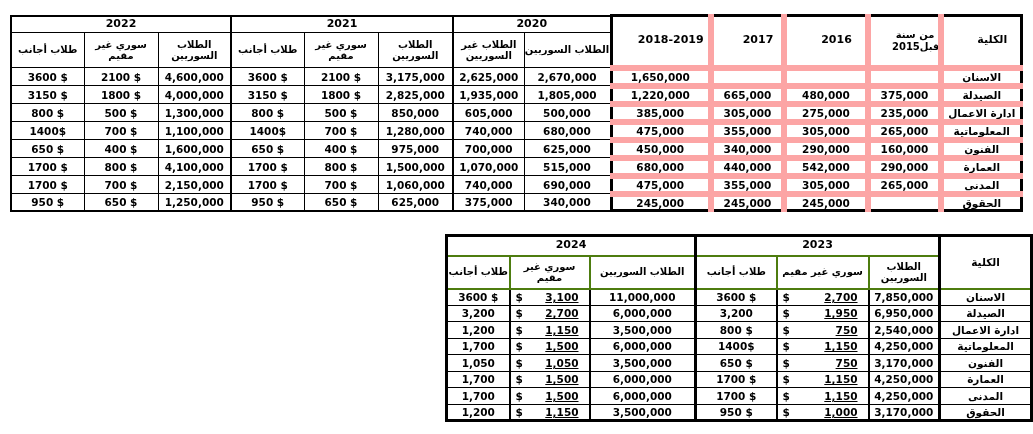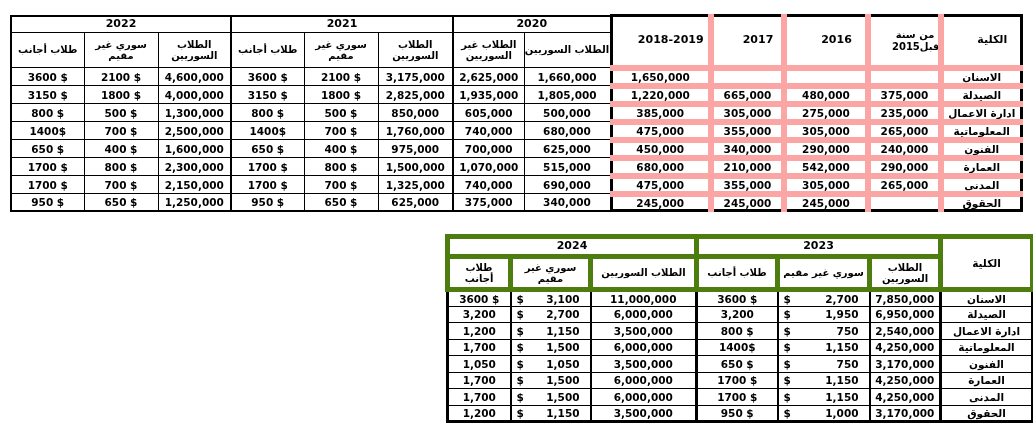--- a/index.html
+++ b/index.html
@@ -28,32 +28,32 @@
   .t1 .rse{border-right:3px solid #000;}
   .t1 tbody tr:last-child td{border-bottom:2px solid #000;}
   .t1 tbody tr:last-child td.rs{border-bottom:3px solid #000;}
   .t1 td.college{direction:rtl;font-size:10.5px;}
   .ltr{direction:ltr !important;}
   .pre{white-space:pre-line;}
   .t1 thead th.y2015{font-size:10px;text-align:center;}
 
   
   .t2{position:absolute;left:445px;top:234px;width:585px;border:3px solid #000;}
-  .t2 thead th{border:5px solid #4d7c0f;}
+  .t2 thead th{border:2px solid #4d7c0f;}
   .t2 tr.yrow{height:20px;}
   .t2 tr.yrow th{font-size:11px;}
   .t2 tr.srow{height:33px;}
   .t2 tr.srow th{font-size:10px;white-space:pre-line;direction:rtl;}
   .t2 tbody tr{height:16.5px;}
   .t2 tbody td{border:1px solid #000;border-left:2px solid #000;border-right:2px solid #000;font-size:10.5px;direction:ltr;}
   .t2 .gl3{border-left:3px solid #000 !important;}
   .t2 td.college{direction:rtl;}
   .t2 thead th.kh{font-size:10.5px;}
   .acct{display:flex;justify-content:space-between;align-items:center;direction:ltr;padding:0 10px 0 5px;}
-  .acct .amt{text-align:left;}
+  .acct .amt{text-align:left;text-decoration:underline;}
 </style>
 </head>
 <body>
 
 <table class="t1">
   <colgroup>
     <col style="width:73px">
       <col style="width:74px">
       <col style="width:73px">
     <col style="width:73px">
@@ -97,21 +97,21 @@
   </thead>
   <tbody>
       <tr>
         <td class="gl">3600 $</td>
         <td class="">2100 $</td>
         <td class="">4,600,000</td>
         <td class="gl">3600 $</td>
         <td class="">2100 $</td>
         <td class="">3,175,000</td>
         <td class="gl">2,625,000</td>
-        <td class="">1,660,000</td>
+        <td class="">2,670,000</td>
         <td class="rs rsl">1,650,000</td>
         <td class="rs"></td>
         <td class="rs"></td>
         <td class="rs"></td>
         <td class="rs rse college">الاسنان</td>
       </tr>
       <tr>
         <td class="gl">3150 $</td>
         <td class="">1800 $</td>
         <td class="">4,000,000</td>
@@ -137,69 +137,69 @@
         <td class="">500,000</td>
         <td class="rs rsl">385,000</td>
         <td class="rs">305,000</td>
         <td class="rs">275,000</td>
         <td class="rs">235,000</td>
         <td class="rs rse college">ادارة الاعمال</td>
       </tr>
       <tr>
         <td class="gl">1400$</td>
         <td class="">700 $</td>
-        <td class="">2,500,000</td>
+        <td class="">1,100,000</td>
         <td class="gl">1400$</td>
         <td class="">700 $</td>
-        <td class="">1,760,000</td>
+        <td class="">1,280,000</td>
         <td class="gl">740,000</td>
         <td class="">680,000</td>
         <td class="rs rsl">475,000</td>
         <td class="rs">355,000</td>
         <td class="rs">305,000</td>
         <td class="rs">265,000</td>
         <td class="rs rse college">المعلوماتية</td>
       </tr>
       <tr>
         <td class="gl">650 $</td>
         <td class="">400 $</td>
         <td class="">1,600,000</td>
         <td class="gl">650 $</td>
         <td class="">400 $</td>
         <td class="">975,000</td>
         <td class="gl">700,000</td>
         <td class="">625,000</td>
         <td class="rs rsl">450,000</td>
         <td class="rs">340,000</td>
         <td class="rs">290,000</td>
-        <td class="rs">240,000</td>
+        <td class="rs">160,000</td>
         <td class="rs rse college">الفنون</td>
       </tr>
       <tr>
         <td class="gl">1700 $</td>
         <td class="">800 $</td>
-        <td class="">2,300,000</td>
+        <td class="">4,100,000</td>
         <td class="gl">1700 $</td>
         <td class="">800 $</td>
         <td class="">1,500,000</td>
         <td class="gl">1,070,000</td>
         <td class="">515,000</td>
         <td class="rs rsl">680,000</td>
-        <td class="rs">210,000</td>
+        <td class="rs">440,000</td>
         <td class="rs">542,000</td>
         <td class="rs">290,000</td>
         <td class="rs rse college">العمارة</td>
       </tr>
       <tr>
         <td class="gl">1700 $</td>
         <td class="">700 $</td>
         <td class="">2,150,000</td>
         <td class="gl">1700 $</td>
         <td class="">700 $</td>
-        <td class="">1,325,000</td>
+        <td class="">1,060,000</td>
         <td class="gl">740,000</td>
         <td class="">690,000</td>
         <td class="rs rsl">475,000</td>
         <td class="rs">355,000</td>
         <td class="rs">305,000</td>
         <td class="rs">265,000</td>
         <td class="rs rse college">المدنى</td>
       </tr>
       <tr>
         <td class="gl">950 $</td>

